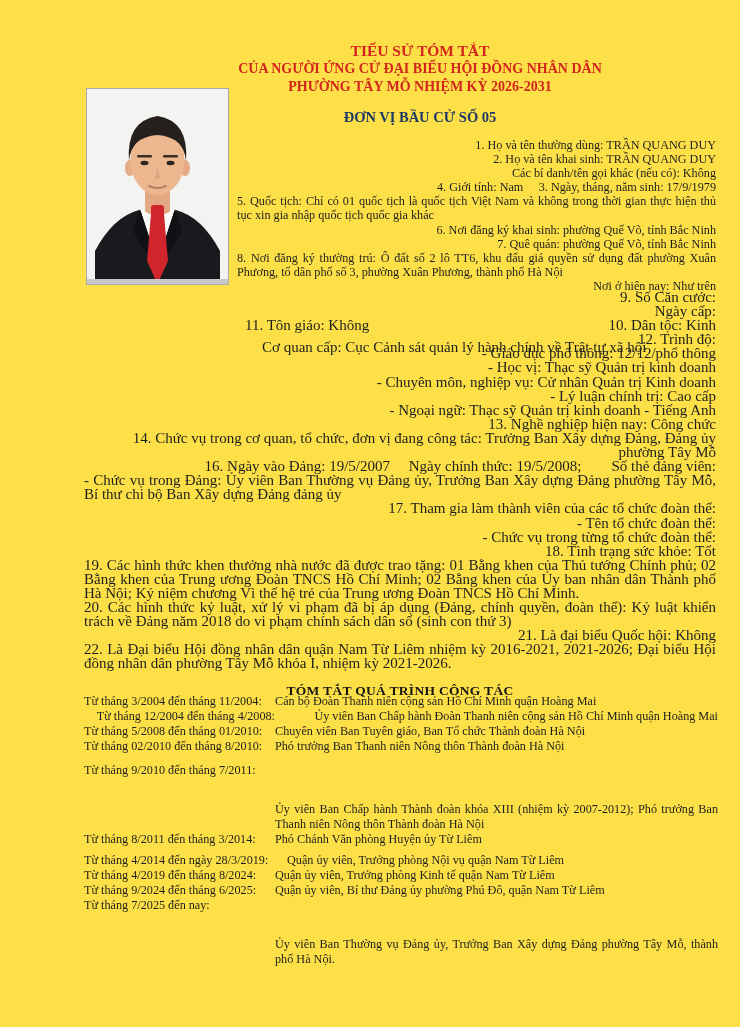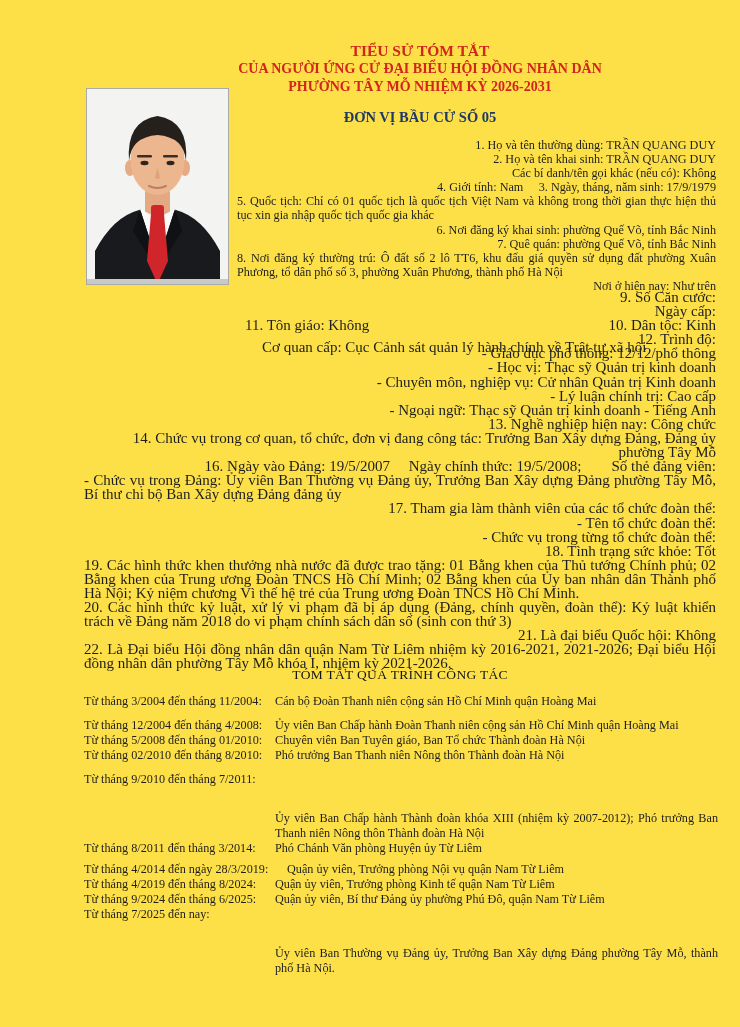--- a/index.html
+++ b/index.html
@@ -19,22 +19,22 @@
   
   .bio-right{position:absolute;left:237px;top:138px;width:479px;
              font-size:12.2px;line-height:14.1px;}
   .bio-full{position:absolute;left:84px;top:290px;width:632px;
             font-size:15px;line-height:14.1px;}
   .line{position:relative;text-align:right;}
   .line.justify{text-align:justify;}
   .line.indent{padding-left:15px;}
   .line .seg2{position:absolute;top:0;}
   
-  .career-title{position:absolute;top:667px;left:84px;width:632px;margin:0;
-                text-align:center;font-size:13.5px;font-weight:normal;color:#141414;
+  .career-title{position:absolute;top:683px;left:84px;width:632px;margin:0;
+                text-align:center;font-size:13.5px;font-weight:bold;color:#141414;
                 letter-spacing:0.3px;}
   .career{position:absolute;left:84px;top:694px;width:634px;
           font-size:12.2px;line-height:15px;}
   .crow{display:flex;align-items:flex-start;}
   .cdate{flex:0 0 191px;width:191px;}
   .crole{flex:1;}
   .crow.justify .crole{text-align:justify;margin-top:39px;}
 </style>
 </head>
 <body>
@@ -213,21 +213,21 @@
 
   <h2 class="career-title">TÓM TẮT QUÁ TRÌNH CÔNG TÁC</h2>
 
   <section class="career">
 
       <div class="crow">
         <span class="cdate">Từ tháng 3/2004 đến tháng 11/2004:</span>
         <span class="crole">Cán bộ Đoàn Thanh niên cộng sản Hồ Chí Minh quận Hoàng Mai</span>
       </div>
 
-      <div class="crow" style="margin-top: 9px;">
+      <div class="crow" style=" text-align: right;">
         <span class="cdate">Từ tháng 12/2004 đến tháng 4/2008:</span>
         <span class="crole">Ủy viên Ban Chấp hành Đoàn Thanh niên cộng sản Hồ Chí Minh quận Hoàng Mai</span>
       </div>
 
       <div class="crow">
         <span class="cdate">Từ tháng 5/2008 đến tháng 01/2010:</span>
         <span class="crole">Chuyên viên Ban Tuyên giáo, Ban Tổ chức Thành đoàn Hà Nội</span>
       </div>
 
       <div class="crow">

